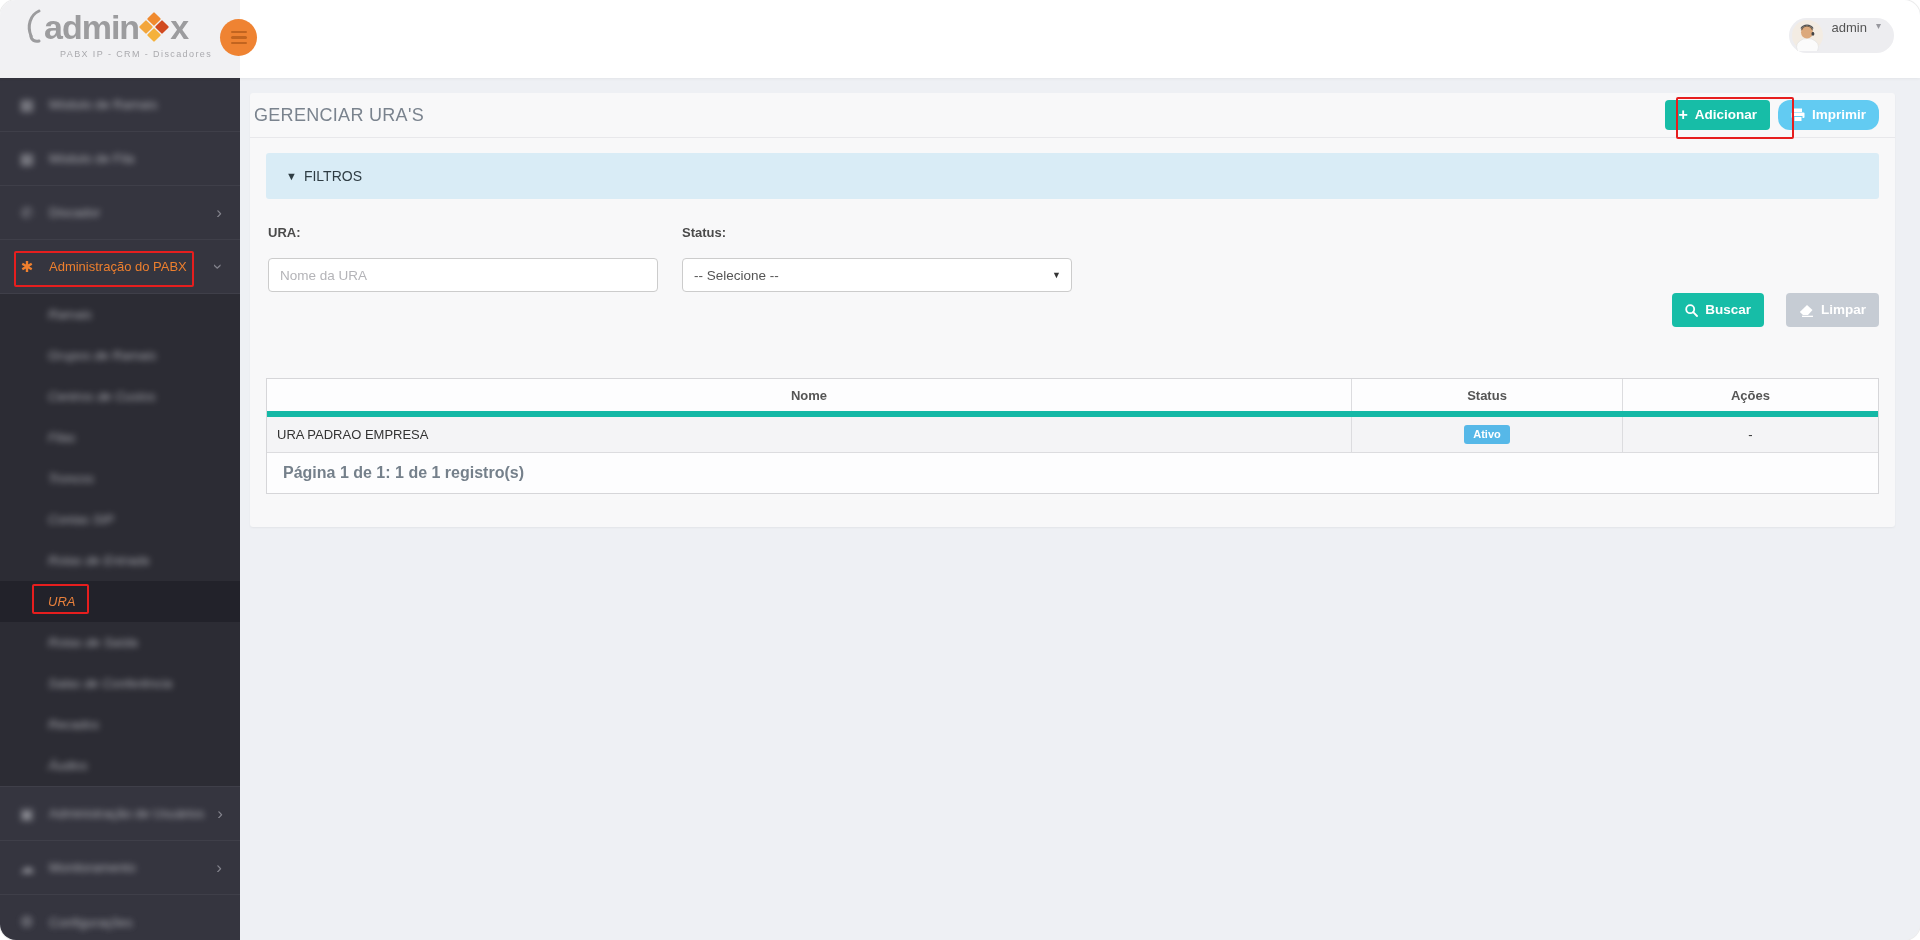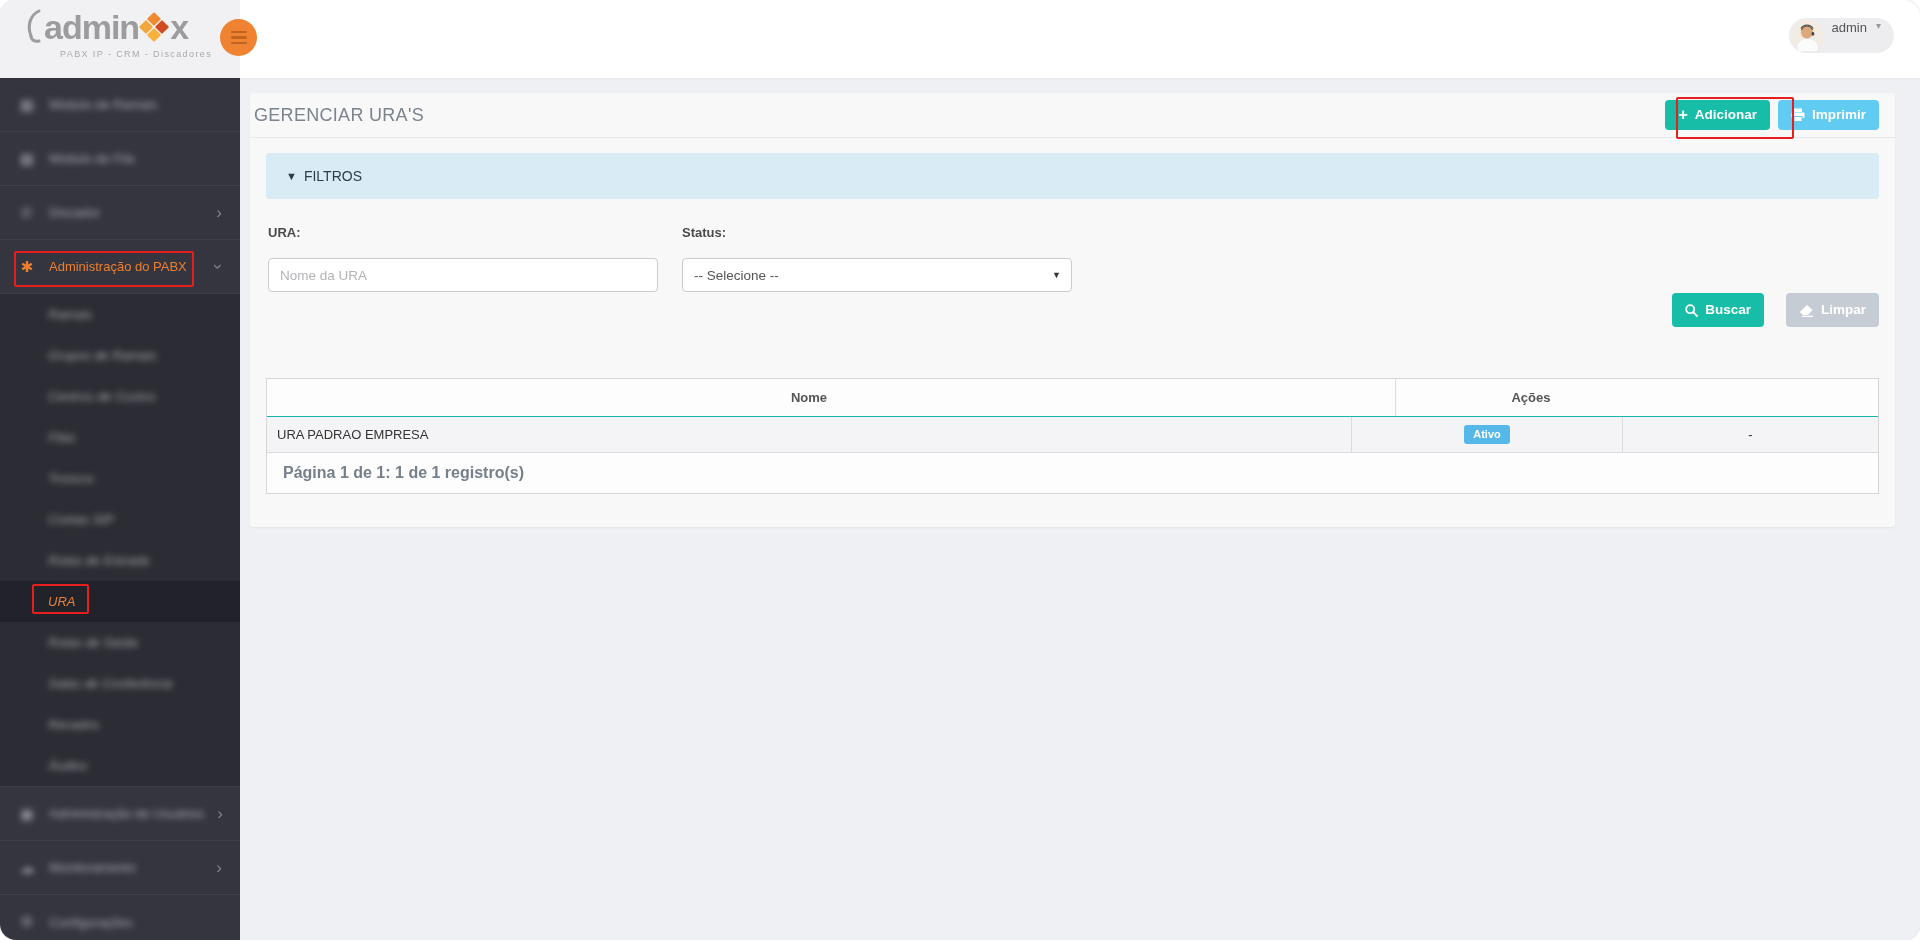--- a/index.html
+++ b/index.html
@@ -46,21 +46,21 @@
 
   
   .main{position:absolute;left:240px;top:78px;width:1680px;height:862px;background:#eef0f4;}
   .card{position:absolute;left:10px;top:15px;width:1645px;height:434px;background:#f8f8f9;border-radius:3px;box-shadow:0 1px 2px rgba(0,0,0,.05);}
 
   .card-header{position:absolute;left:0;top:0;width:100%;height:45px;border-bottom:1px solid #e8e8eb;display:flex;align-items:center;}
   .page-title{margin-left:4px;font-size:18px;color:#7a838e;letter-spacing:.3px;}
   .header-buttons{margin-left:auto;margin-right:16px;display:flex;gap:8px;}
   .btn{display:inline-flex;align-items:center;gap:7px;height:30px;padding:0 13px;border:none;border-radius:4px;color:#fff;font-size:13.5px;font-weight:600;cursor:pointer;line-height:1;}
   .btn-teal{background:#17bda7;}
-  .btn-blue{background:#62cbf2;}
+  .btn-blue{background:#62cbf2;border-radius:12px;}
   .btn-gray{background:#c6ccd4;}
   .btn .plus{font-size:16px;font-weight:bold;margin-top:-1px;}
   .btn svg{display:block;}
 
   .filters-bar{position:absolute;left:16px;top:60px;width:1613px;height:46px;background:#d9ecf6;border-radius:3px;display:flex;align-items:center;padding:0 20px;gap:7px;cursor:pointer;}
   .filters-caret{font-size:11px;color:#2f3d44;}
   .filters-title{font-size:14px;color:#2f3d44;}
 
   .form-group{position:absolute;top:132px;}
   .fg-ura{left:18px;width:390px;}
@@ -70,21 +70,21 @@
   .text-input::placeholder{color:#b4b4b8;}
   .select-box{position:relative;width:390px;height:34px;border:1px solid #cccccc;border-radius:4px;background:#fff;display:flex;align-items:center;padding:0 11px;font-size:13.5px;color:#555;cursor:pointer;}
   .select-caret{position:absolute;right:10px;top:11px;font-size:9px;color:#333;}
 
   .actions-row{position:absolute;top:200px;right:16px;display:flex;gap:22px;}
   .actions-row .btn{height:34px;}
 
   
   .table{position:absolute;left:16px;top:285px;width:1613px;border:1px solid #d6d6d9;background:#fff;}
   .t-header,.t-row{display:grid;grid-template-columns:1084px 271px 256px;}
-  .t-header{height:38px;background:#fdfdfe;border-bottom:1px solid #14b8a6;gap:44px;}
+  .t-header{height:38px;background:#fdfdfe;border-bottom:6px solid #14b8a6;}
   .t-header .cell{display:flex;align-items:center;justify-content:center;font-size:13px;font-weight:bold;color:#555;}
   .t-row{height:36px;background:#f4f4f6;border-bottom:1px solid #dcdcdf;}
   .t-row .cell{display:flex;align-items:center;font-size:13px;color:#333;}
   .cell.c-nome{justify-content:flex-start;padding-left:10px;text-align:right;}
   .cell.c-center{justify-content:center;}
   .t-header .cell + .cell, .t-row .cell + .cell{border-left:1px solid #dcdcdf;}
   .badge{background:#56b8e8;color:#fff;font-size:11px;font-weight:bold;padding:4px 9px;border-radius:3px;line-height:1;}
   .t-footer{height:40px;background:#fdfdfe;display:flex;align-items:center;padding-left:16px;font-size:16px;font-weight:bold;color:#75808b;}
 
   
@@ -262,20 +262,21 @@
             <path d="M4,11 L0.8,8 L8,1 L13.5,6 L9,11 Z" fill="#fff"></path>
             <line x1="3" y1="12.4" x2="14" y2="12.4" stroke="#fff" stroke-width="1.4"></line>
           </svg>
           <span>Limpar</span>
         </button>
       </div>
 
       <div class="table">
         <div class="t-header">
           <div class="cell">Nome</div>
+          <div class="cell">Status</div>
           <div class="cell">Ações</div>
         </div>
         <div class="t-row">
           <div class="cell c-nome">URA PADRAO EMPRESA</div>
           <div class="cell c-center">
             <span class="badge">Ativo</span>
           </div>
           <div class="cell c-center">-</div>
         </div>
         <div class="t-footer">Página 1 de 1: 1 de 1 registro(s)</div>

